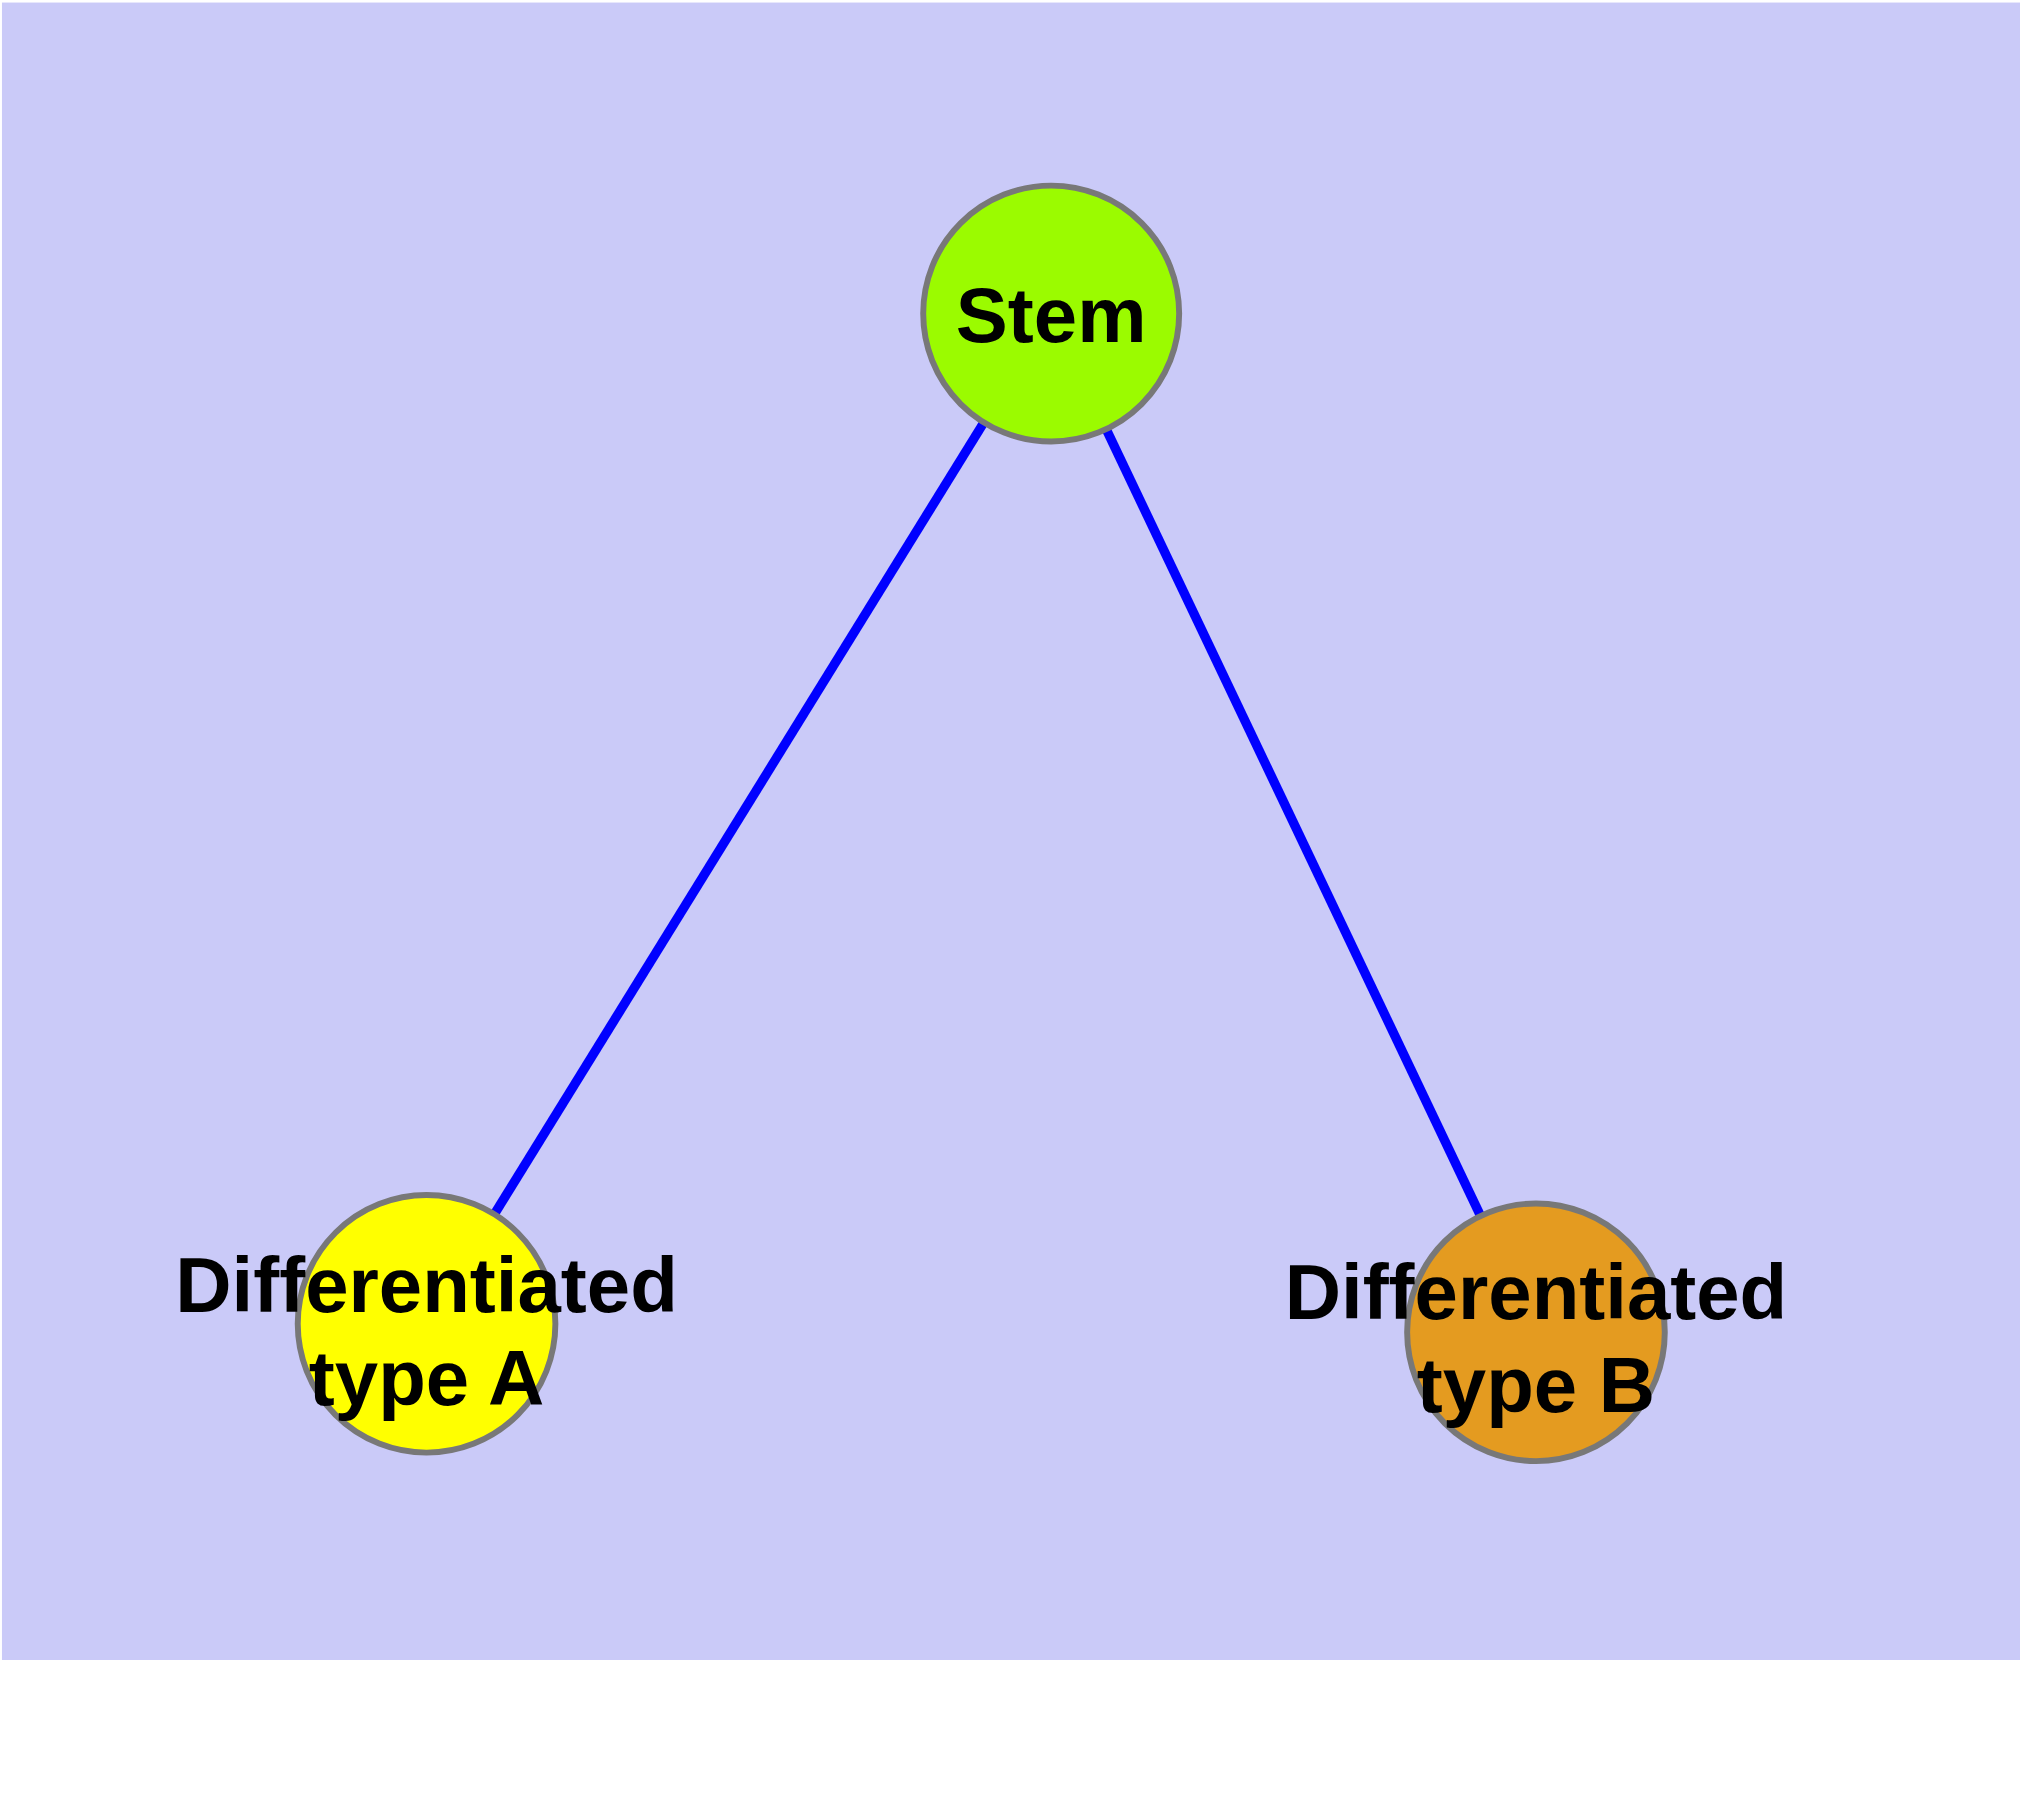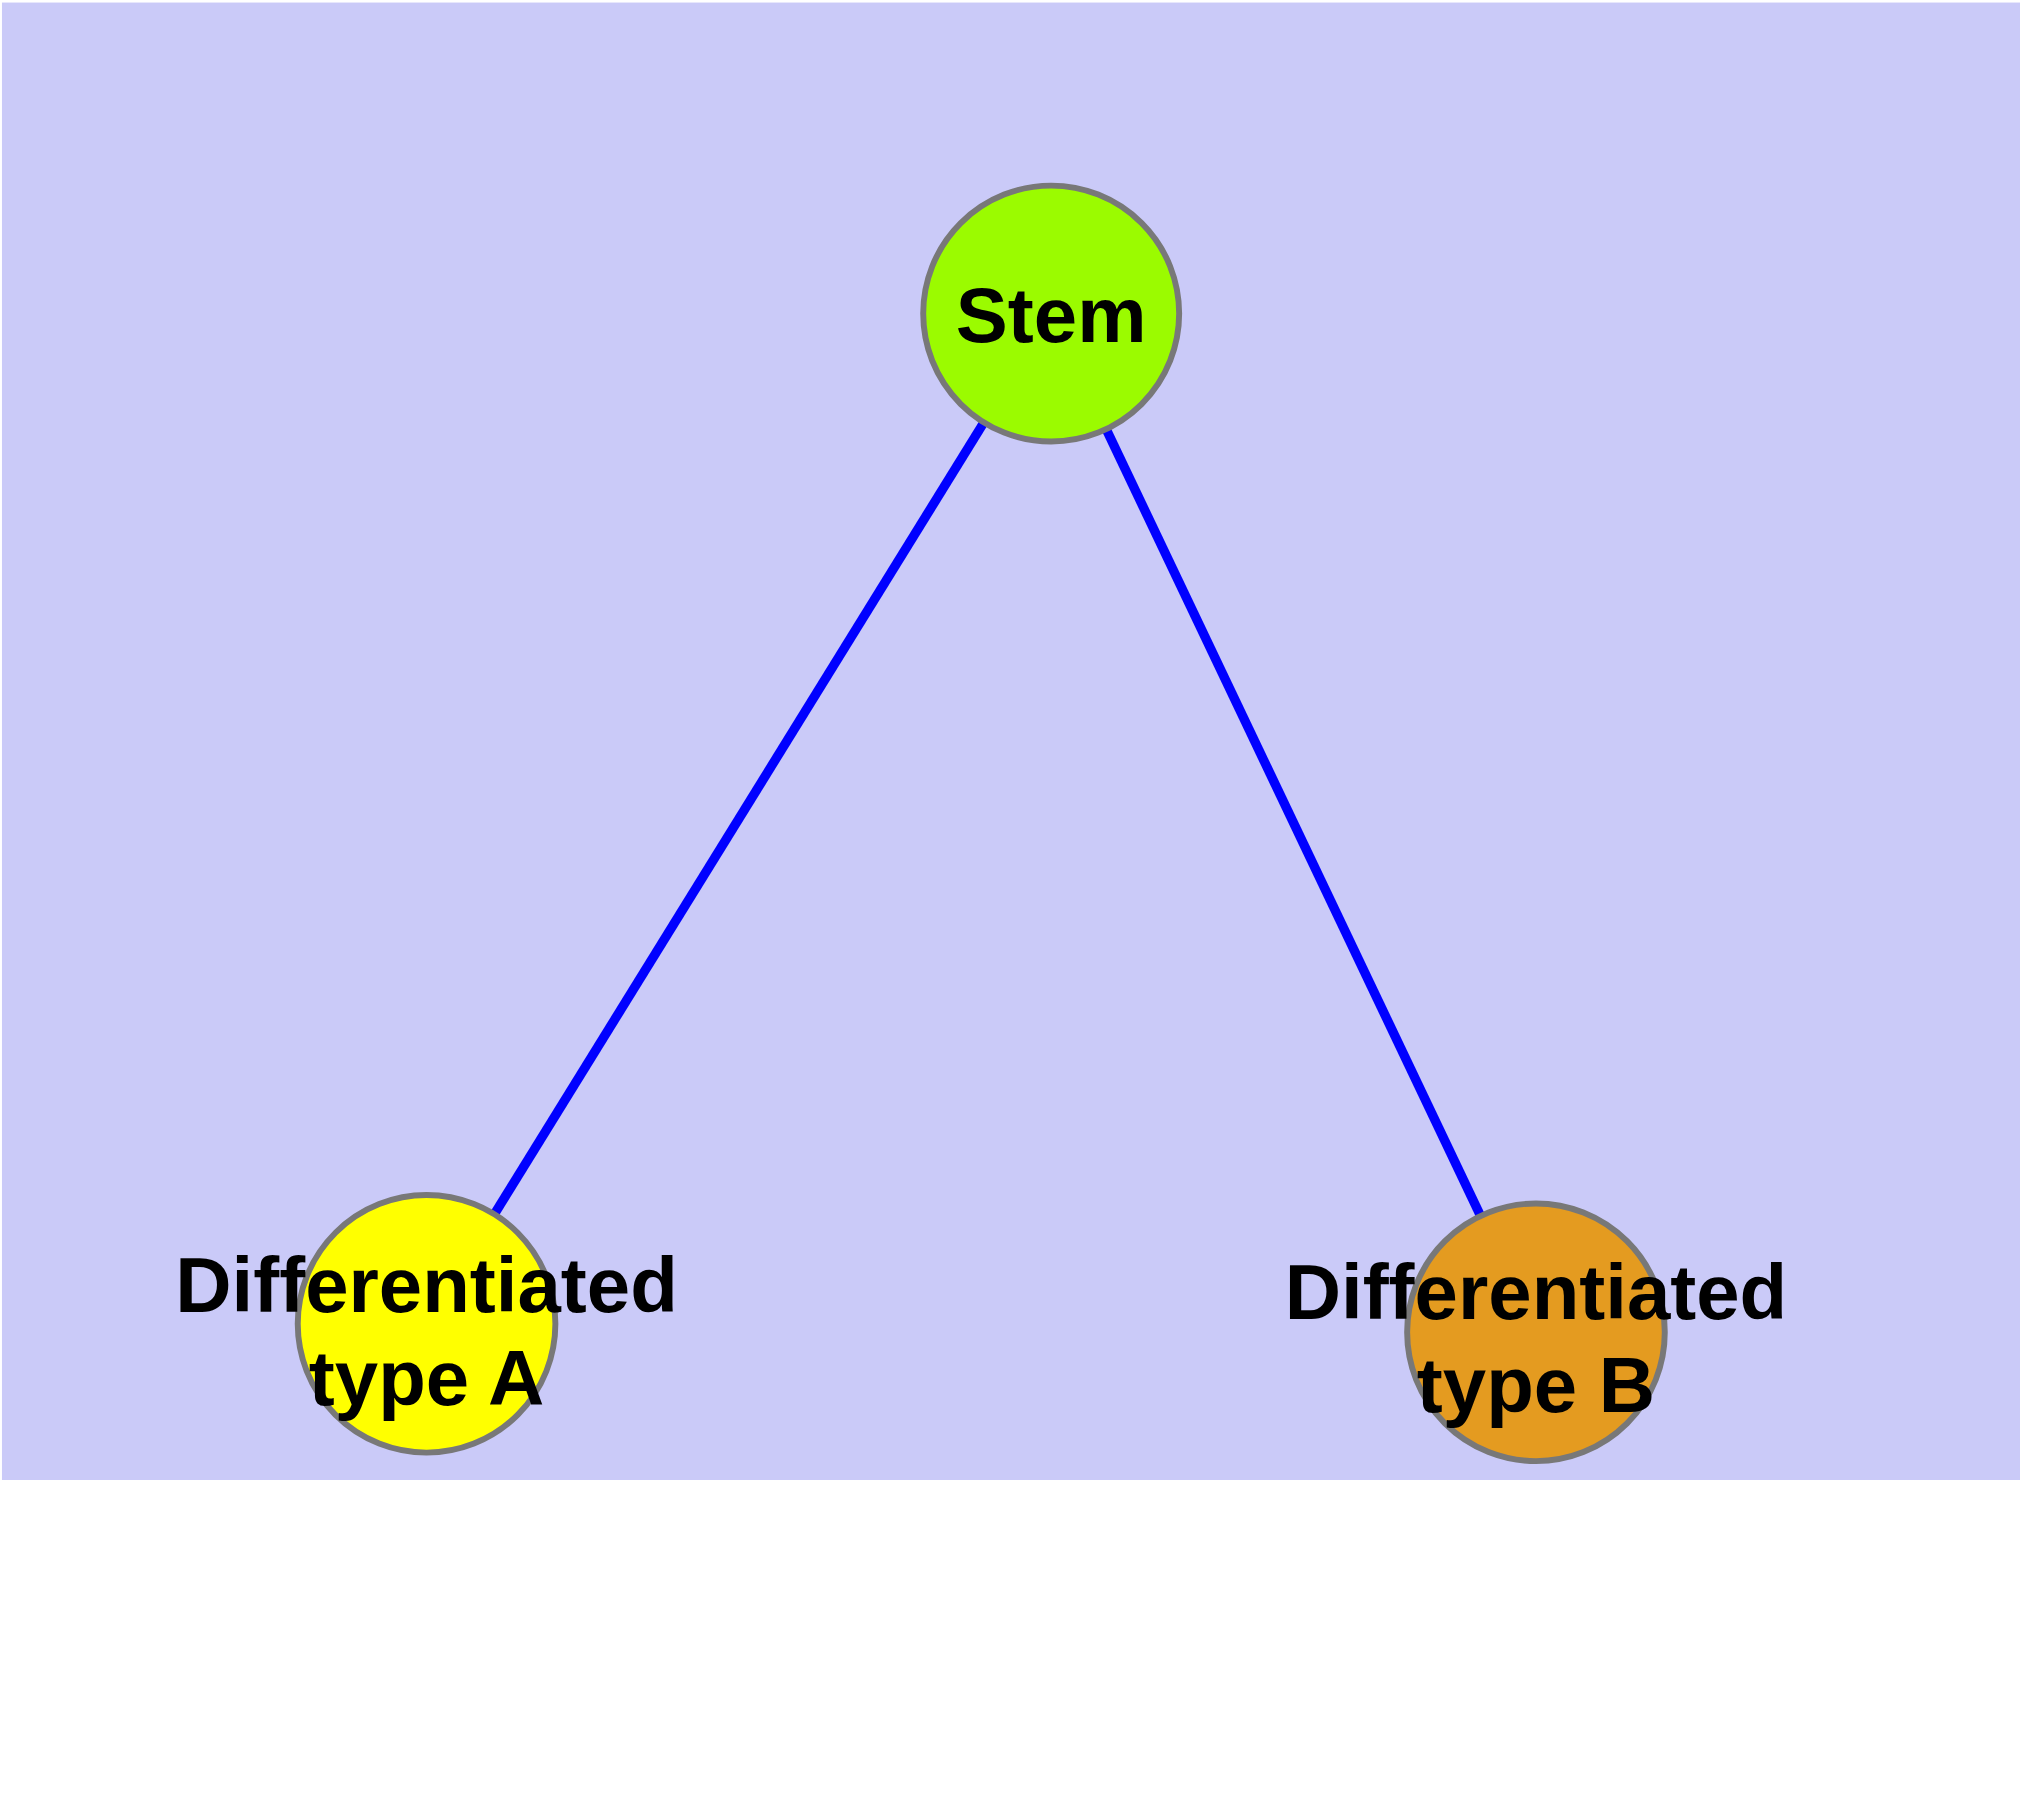--- a/index.html
+++ b/index.html
@@ -2,21 +2,21 @@
 <html style="font-size:13.6px"><head>
 <meta charset="utf-8">
 <style>
   html, body {
     margin: 0;
     padding: 0;
     background: #ffffff;
   }
   .diagram-wrap {
     width: 2021px;
-    height: 1480px;
+    height: 1660px;
     position: relative;
     text-decoration: underline;
   }
   svg {
     display: block;
   }
   svg text {
     font-family: "Liberation Sans", sans-serif;
     font-weight: bold;
     font-size: 92px;

